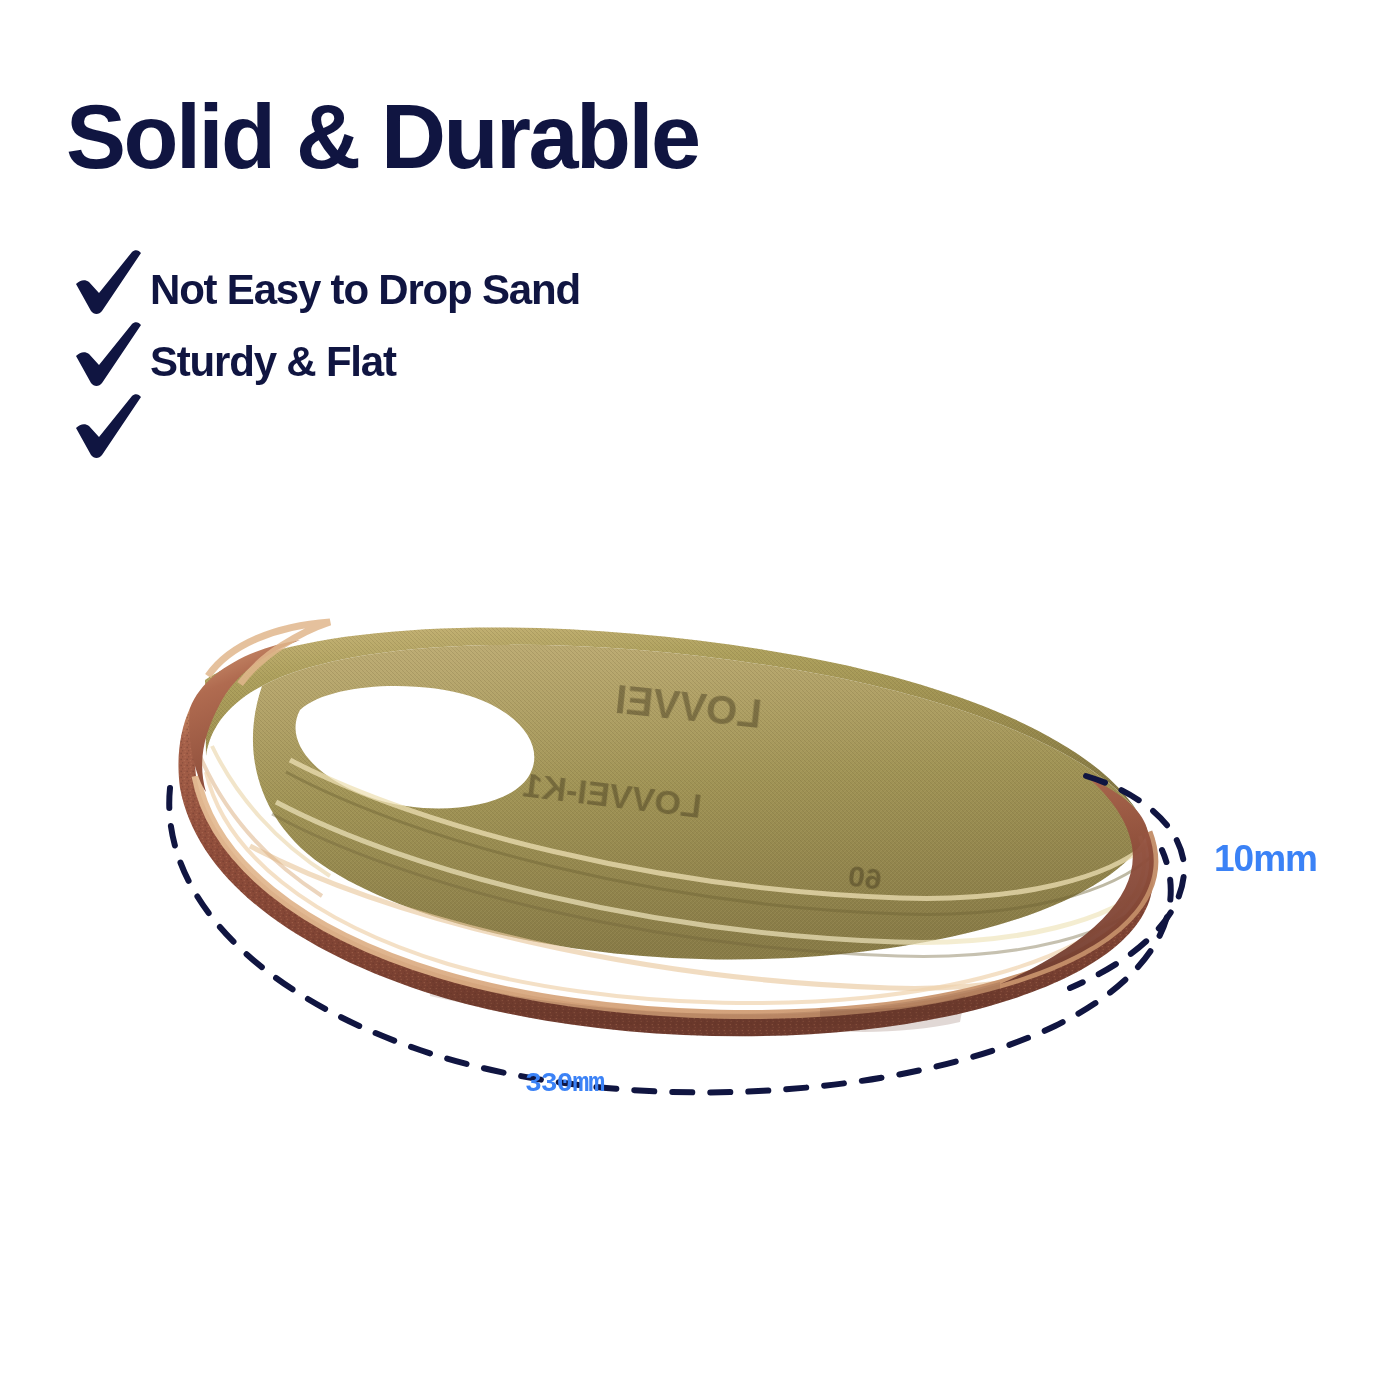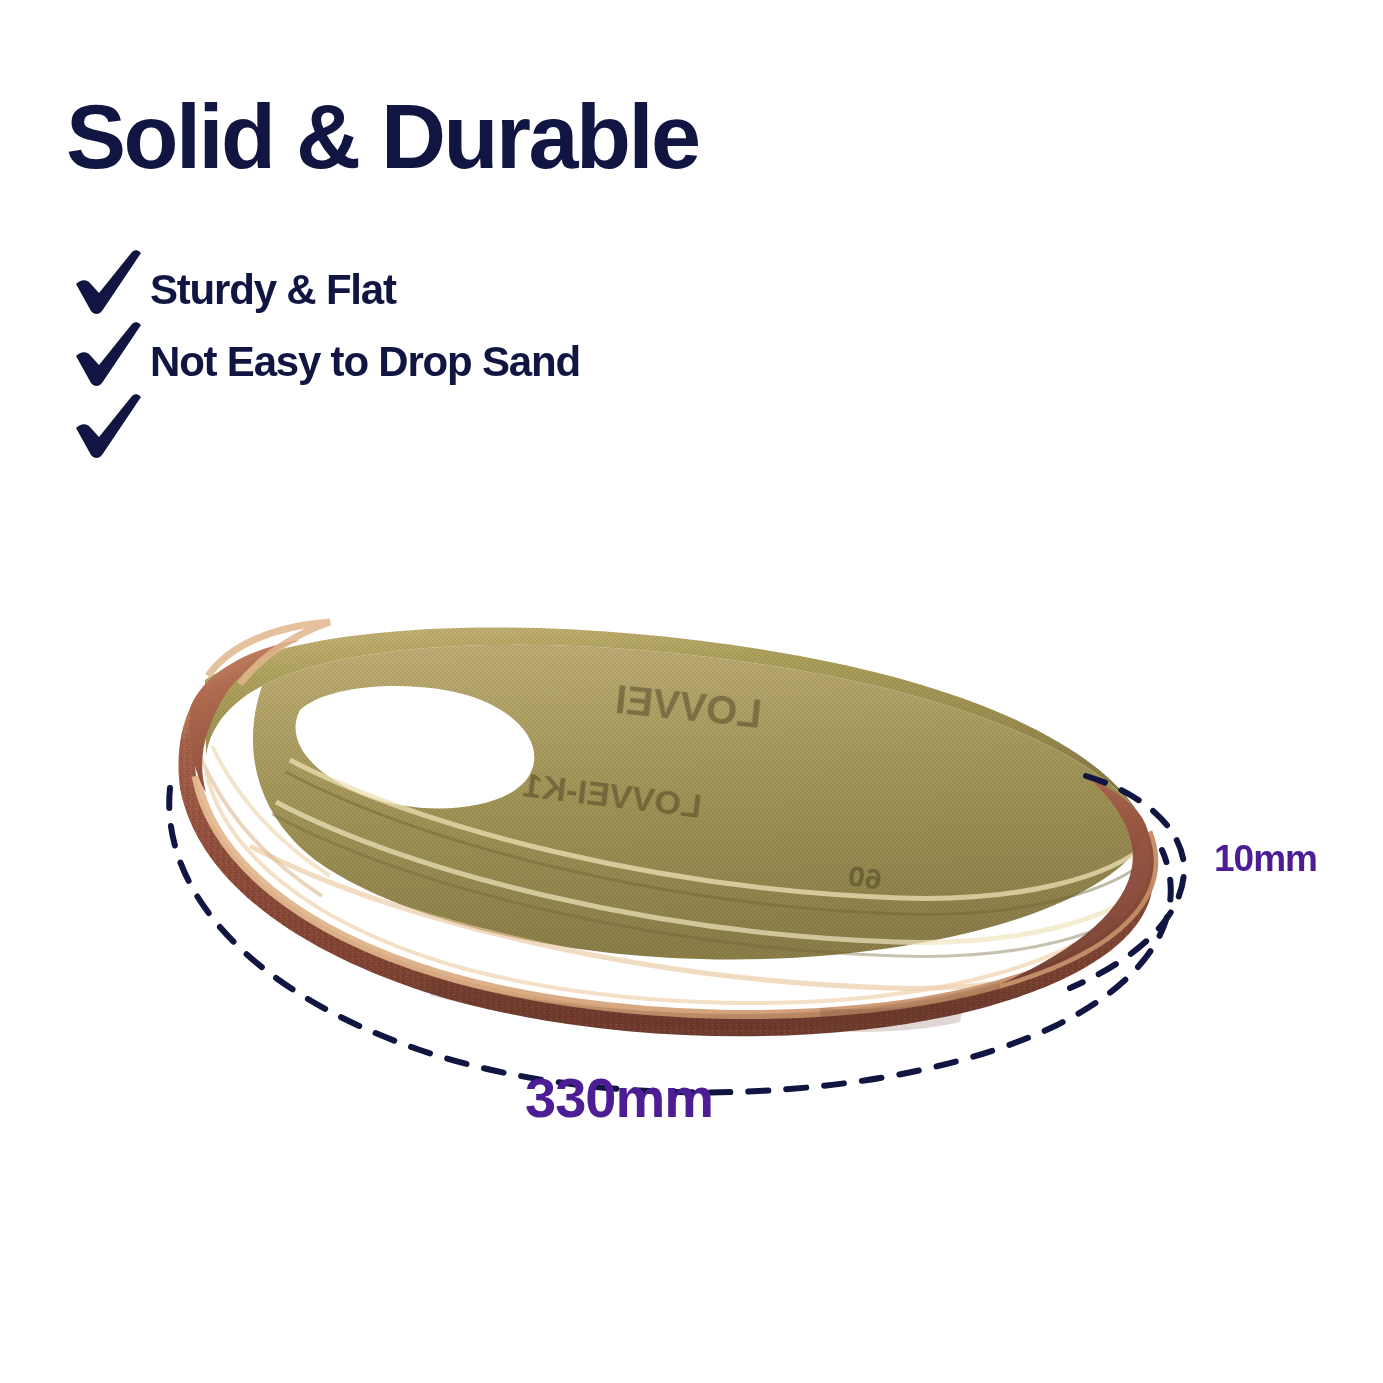--- a/index.html
+++ b/index.html
@@ -82,62 +82,63 @@
     left: 0;
     top: 0;
     width: 1383px;
     height: 600px;
     display: block;
   }
 
   
   .dim-label {
     position: absolute;
-    color: #4c1d95;
+    color: #3b82f6;
     font-weight: bold;
     letter-spacing: -1px;
     white-space: nowrap;
     line-height: 1;
   }
   #dim-width-label {
     left: 1214px;
     top: 280px;
     font-size: 37px;
   }
   #dim-length-label {
     left: 525px;
     top: 510px;
-    font-size: 56px;
+    font-size: 28px;
+    font-family: Liberation Mono, monospace;
   }
 </style>
 </head>
 <body>
 
 <div id="page">
 
   <div id="headline">Solid &amp; Durable</div>
 
   <div id="bullets">
+
+    <div class="bullet-row">
+      <span class="check-icon">
+        <svg viewBox="0 0 74 74" xmlns="http://www.w3.org/2000/svg">
+          <path d="M4 36 C8 32 13 31 17 34 L27 45 L60 4 C63 1 67 2 69 5 L30 63 C27 67 22 67 19 63 Z" fill="#101541"></path>
+        </svg>
+      </span>
+      <span class="bullet-label">Not Easy to Drop Sand</span>
+    </div>
 
     <div class="bullet-row">
       <span class="check-icon">
         <svg viewBox="0 0 74 74" xmlns="http://www.w3.org/2000/svg">
           <path d="M4 36 C8 32 13 31 17 34 L27 45 L60 4 C63 1 67 2 69 5 L30 63 C27 67 22 67 19 63 Z" fill="#101541"></path>
         </svg>
       </span>
       <span class="bullet-label">Sturdy &amp; Flat</span>
-    </div>
-
-    <div class="bullet-row">
-      <span class="check-icon">
-        <svg viewBox="0 0 74 74" xmlns="http://www.w3.org/2000/svg">
-          <path d="M4 36 C8 32 13 31 17 34 L27 45 L60 4 C63 1 67 2 69 5 L30 63 C27 67 22 67 19 63 Z" fill="#101541"></path>
-        </svg>
-      </span>
-      <span class="bullet-label">Not Easy to Drop Sand</span>
     </div>
 
     <div class="bullet-row">
       <span class="check-icon">
         <svg viewBox="0 0 74 74" xmlns="http://www.w3.org/2000/svg">
           <path d="M4 36 C8 32 13 31 17 34 L27 45 L60 4 C63 1 67 2 69 5 L30 63 C27 67 22 67 19 63 Z" fill="#101541"></path>
         </svg>
       </span>
     </div>
 

